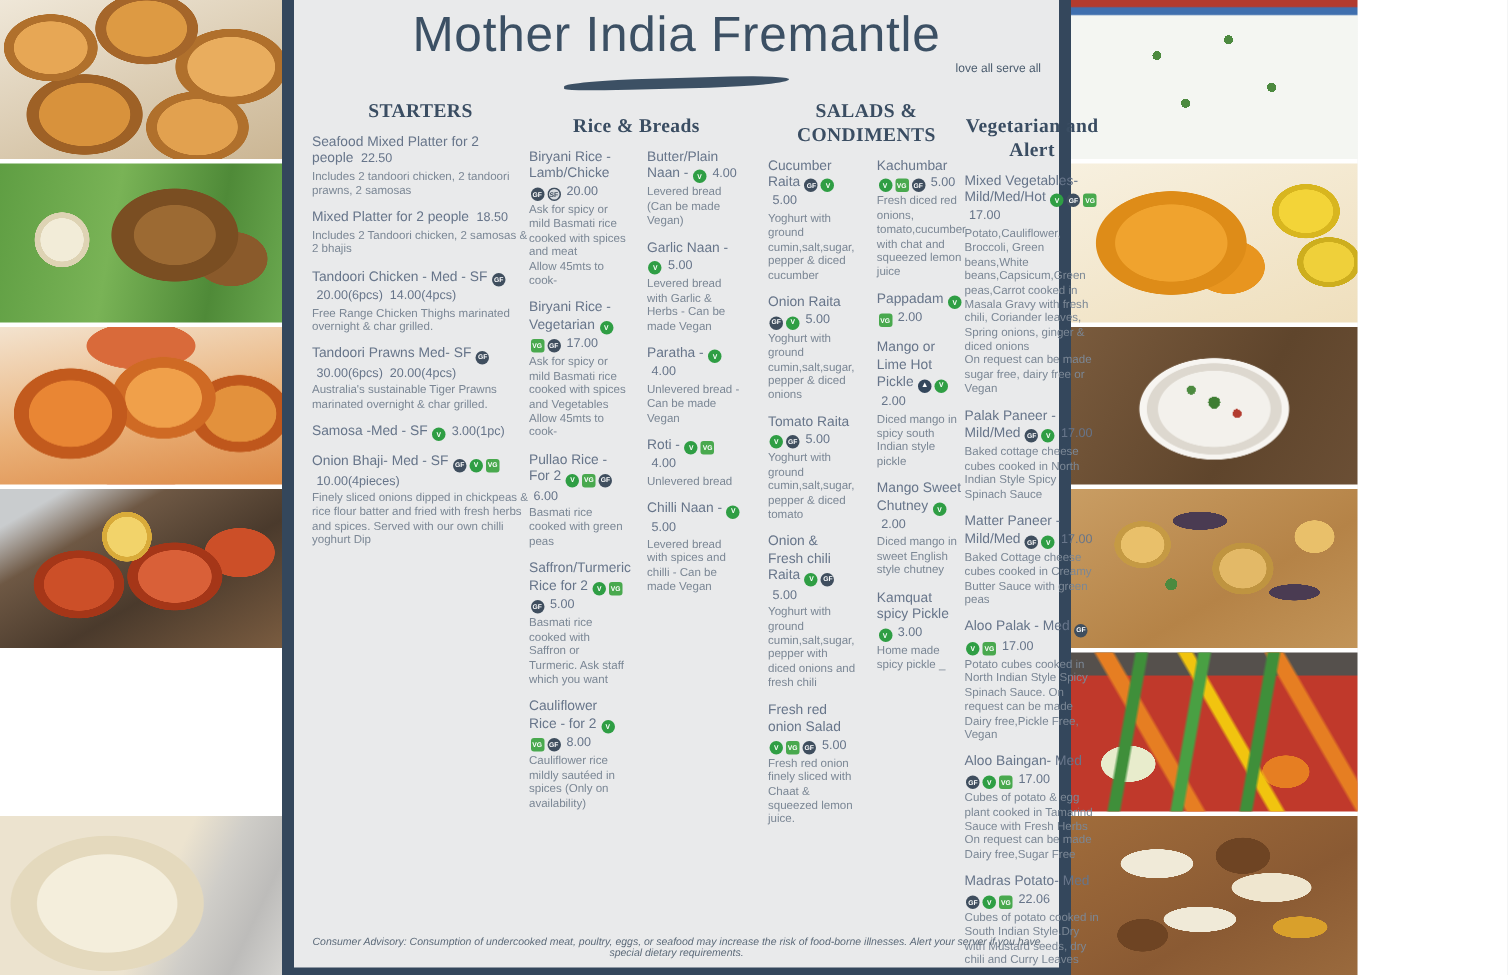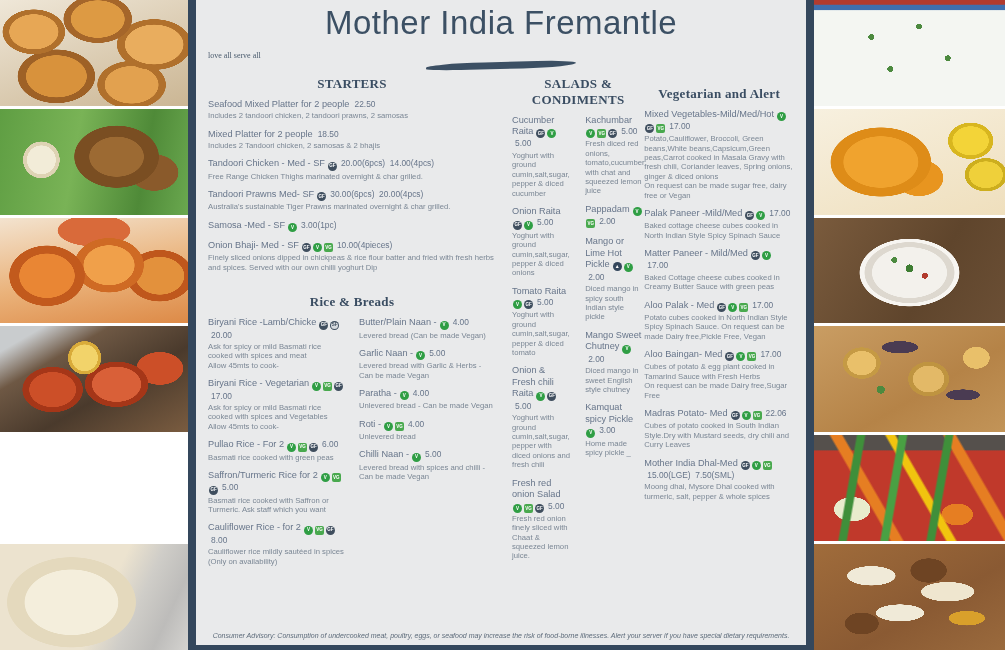--- a/index.html
+++ b/index.html
@@ -1,17 +1,17 @@
 <!DOCTYPE html>
 <html><head>
 <meta charset="utf-8">
 <style>
   html,body{margin:0;padding:0;}
   body{width:1005px;height:650px;overflow:hidden;background:#ffffff;font-family:"Liberation Sans",sans-serif;}
-  .page{display:flex;width:1005px;height:650px;background:#e9eaeb;}
+  .page{display:flex;width:905px;height:650px;background:#e9eaeb;}
 
   
   .photo-strip{display:flex;flex-direction:column;gap:3px;background:#ffffff;}
   .strip-left{width:188px;}
   .strip-right{width:191px;}
   .photo{flex:1;min-height:0;}
 
   .photo-samosas{background:
     radial-gradient(ellipse 42px 30px at 18% 30%,#e7a755 0 58%,#b0702c 59% 74%,transparent 75%),
     radial-gradient(ellipse 46px 32px at 52% 18%,#dd9a43 0 58%,#a5662a 59% 74%,transparent 75%),
@@ -92,25 +92,25 @@
     radial-gradient(ellipse 28px 18px at 25% 75%,#6e4423 0 60%,transparent 61%),
     radial-gradient(ellipse 30px 12px at 80% 70%,#d9a02b 0 60%,transparent 61%),
     linear-gradient(150deg,#a06c3b,#8a5a33 60%,#9a6a3d);}
 
   
   .divider-bar{width:8px;background:#34475c;}
 
   
   .content{flex:1;position:relative;display:flex;flex-direction:column;padding:6px 12px 0;background:#e9eaeb;min-width:0;}
   .brand-title{text-align:center;font-size:33px;font-weight:400;color:#3c5064;letter-spacing:0.5px;line-height:1.05;}
-  .tagline{text-align:left;font-size:8px;color:#4a5b6d;margin-top:10px;font-family:Liberation Serif, serif;}
+  .tagline{text-align:right;font-size:8px;color:#4a5b6d;margin-top:0;}
   .brush{width:150px;height:7px;background:#3c5064;border-radius:60% 40% 55% 45%/85% 60% 95% 40%;margin:2px auto 5px;transform:rotate(-1.5deg);}
 
   .cols{display:flex;flex:1;gap:16px;min-height:0;}
-  .col-left{width:288px;flex:0 0 auto;display:flex;flex-direction:column;}
+  .col-left{width:288px;flex:0 0 auto;display:flex;flex-direction:row;}
   .col-right{flex:1;display:flex;flex-direction:row;min-width:0;}
 
   .section-heading{font-family:"Liberation Serif",serif;font-weight:bold;font-size:13px;color:#3a4d62;text-align:center;letter-spacing:0.3px;margin:2px 0 7px;}
   .section{margin-bottom:2px;}
   .section + .section{margin-top:10px;}
 
   .subcols{display:flex;gap:14px;}
   .subcol{flex:1;min-width:0;}
 
   .menu-item{margin-bottom:8px;}

